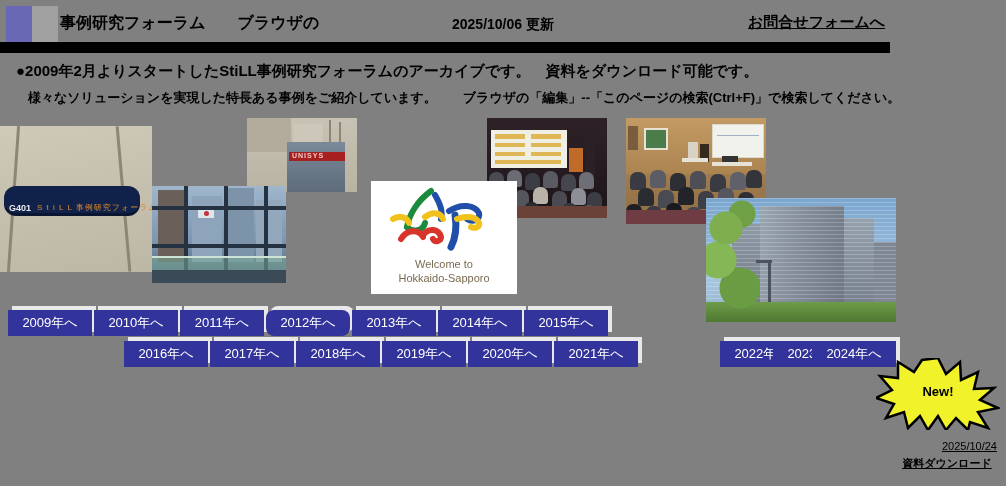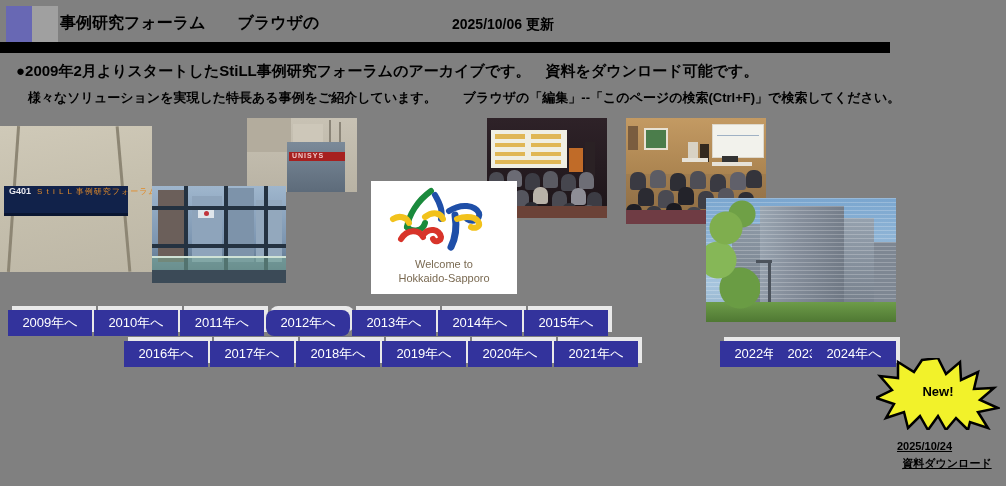--- a/index.html
+++ b/index.html
@@ -55,23 +55,23 @@
   
   .photo { position: absolute; overflow: hidden; background: #777; }
 
   
   .p1 { left: 0px; top: 126px; width: 152px; height: 146px;
         background: linear-gradient(170deg,#cfc9b8 0%,#c6c0ae 45%,#bdb7a6 100%); }
   .p1 .wall-line-a { position:absolute; left:12px; top:0; width:3px; height:146px;
         background:#8d8674; transform: rotate(4deg); }
   .p1 .wall-line-b { position:absolute; left:122px; top:0; width:3px; height:146px;
         background:#8d8674; transform: rotate(-5deg); }
-  .p1 .sign { position:absolute; left:4px; top:60px; width:124px; height:27px;
+  .p1 .sign { position:absolute; left:4px; top:60px; width:136px; height:27px;
         background:#11224a; box-shadow:0 3px 0 #0a1631;
-        display:flex; align-items:flex-start; }
+        display:flex; align-items:flex-end;border-radius:12px; }
   .p1 .sign .rm { color:#e9e9ef; font-size:9px; font-weight:bold; margin-left:5px;
         font-family:"Liberation Sans",sans-serif; }
   .p1 .sign .nm { color:#e08a2a; font-size:8px; margin-left:6px; letter-spacing:1px;
         white-space:nowrap; }
 
   
   .p2 { left: 152px; top: 186px; width: 134px; height: 97px;
         background: linear-gradient(180deg,#9fb6cd 0%,#7e97b2 55%,#4a5f74 100%); }
   .p2 .twr { position:absolute; background:rgba(60,78,96,.75); }
   .p2 .t1 { left:6px; top:4px; width:28px; height:72px; background:#6b5f5a; }
@@ -196,38 +196,39 @@
 
   
   .star-wrap { position: absolute; left: 876px; top: 358px; width: 124px; height: 72px; }
   .star-wrap .lbl {
     position: absolute; left: 0; top: 26px; width: 124px; text-align: center;
     font-size: 13px; font-weight: bold; color: #000;
     font-family: "Liberation Sans", sans-serif;
   }
   .dl-date {
     position: absolute; left: 897px; top: 440px; width: 100px;
-    text-align: left; font-size: 11px; font-weight: bold; color: #000;
+    text-align: right; font-size: 11px; font-weight: normal; color: #000;
     text-decoration: underline; cursor: pointer; white-space: nowrap;
   }
   .dl-link {
     position: absolute; left: 897px; top: 456px; width: 100px;
     text-align: center; font-size: 11px; font-weight: bold; color: #000;
     text-decoration: underline; cursor: pointer; white-space: nowrap;
   }
 </style>
 </head>
 <body>
 
 <div class="page">
 
   <div class="hdr-block-blue"></div>
   <div class="hdr-block-gray"></div>
   <div class="hdr-title">事例研究フォーラム　　ブラウザの</div>
   <div class="hdr-date">2025/10/06 更新</div>
+  <div class="hdr-link">お問合せフォームへ</div>
   <div class="hdr-bar"></div>
 
   <div class="intro1">●2009年2月よりスタートしたStiLL事例研究フォーラムのアーカイブです。　資料をダウンロード可能です。</div>
   <div class="intro2">様々なソリューションを実現した特長ある事例をご紹介しています。　　ブラウザの「編集」--「このページの検索(Ctrl+F)」で検索してください。</div>
 
   <div class="photo p1">
     <div class="wall-line-a"></div>
     <div class="wall-line-b"></div>
     <div class="sign">
       <span class="rm">G401</span>

